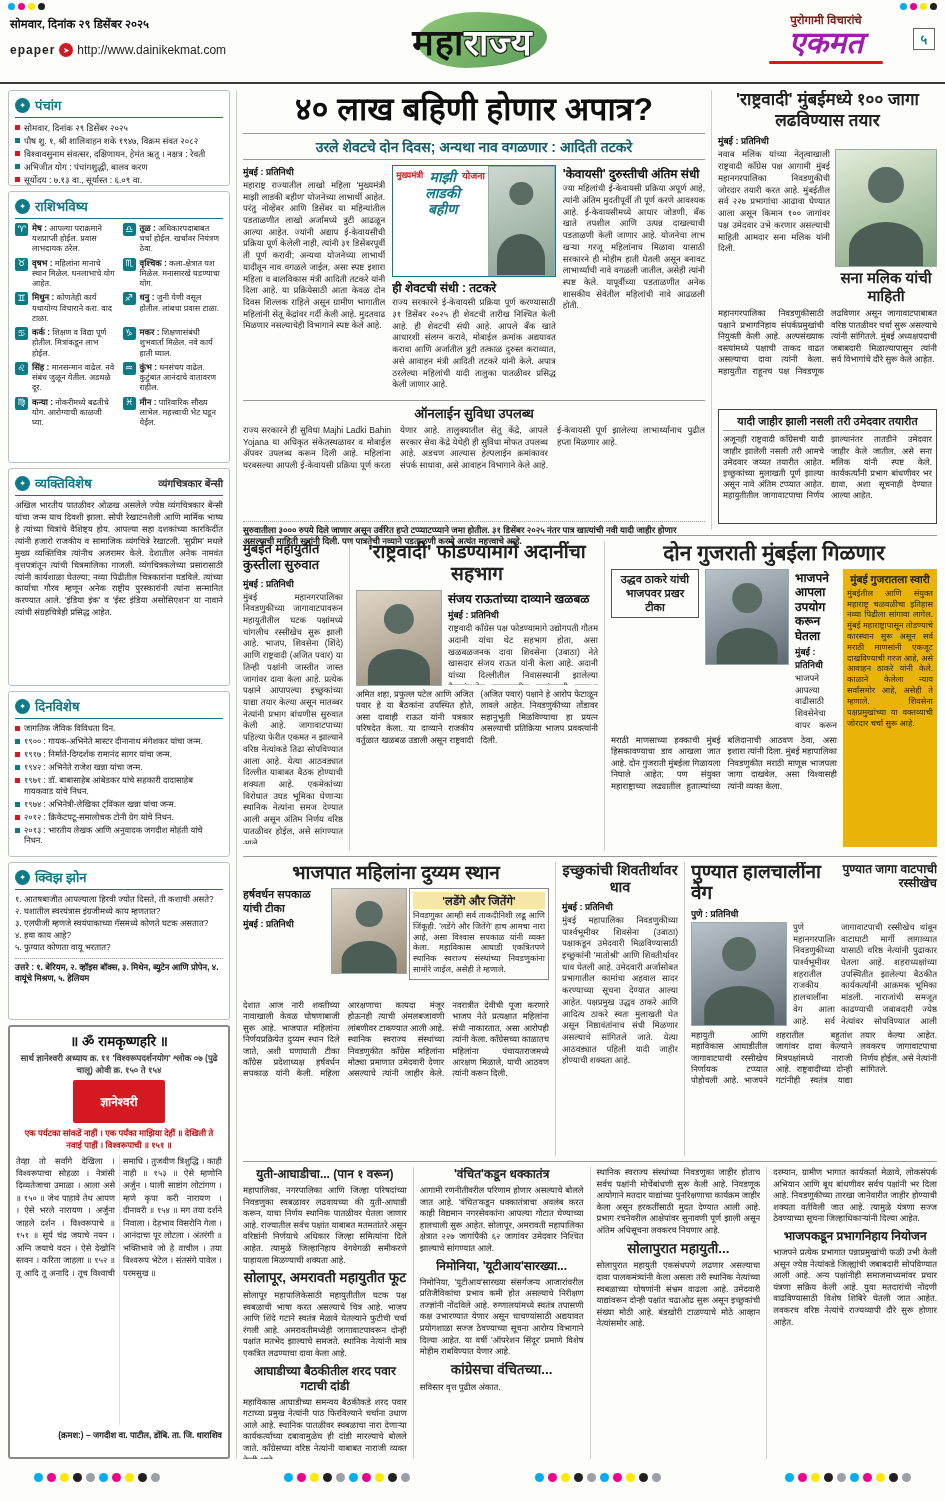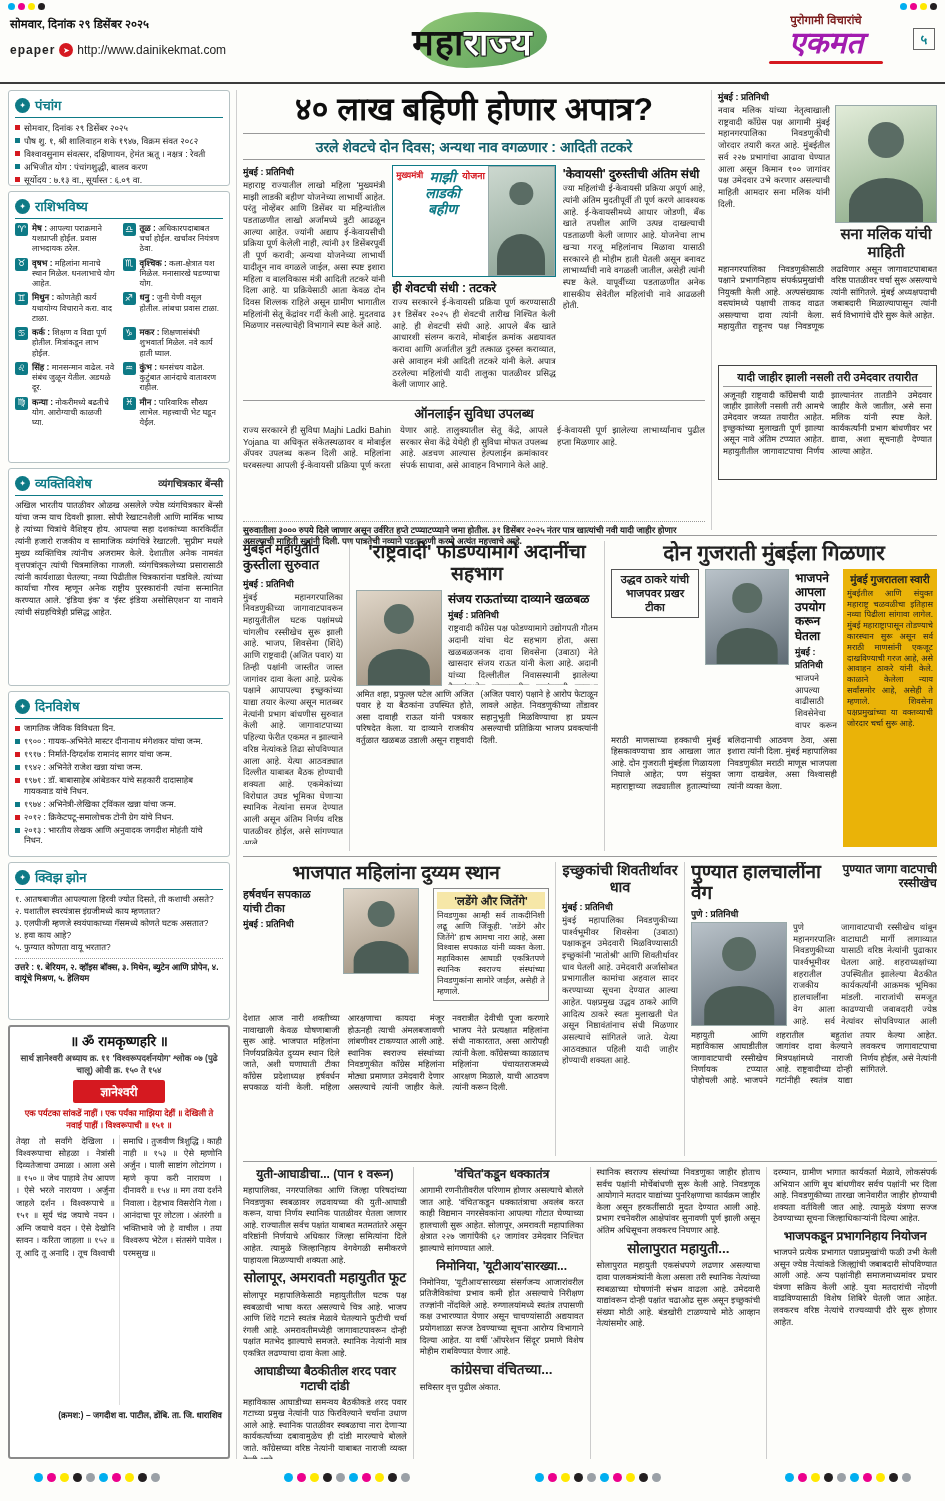--- a/index.html
+++ b/index.html
@@ -54,21 +54,21 @@
         display:flex;align-items:center;justify-content:center}
   .rtext b{font-size:8.4px}
   .vyakti-body{font-size:8.4px;line-height:1.42;text-align:justify}
   .din-item{display:flex;gap:4px;font-size:8.3px;line-height:1.32;margin-bottom:2px}
   .dsq{width:5px;height:5px;background:#0e7a86;margin-top:3px;flex:none}
   .din-item:nth-child(odd) .dsq{background:#d51920}
   .quiz-q{font-size:8.4px;line-height:1.42}
   .quiz-ans{font-size:8.4px;font-weight:bold;margin-top:4px;border-top:1px dotted #999;padding-top:3px;line-height:1.35}
   .dev-title{text-align:center;font-weight:bold;font-size:13.5px;color:#111}
   .dev-intro{font-size:8.6px;text-align:center;color:#444;margin:3px 2px;font-weight:bold;line-height:1.35}
-  .dev-badge{background:#d51920;color:#fff;font-weight:bold;text-align:center;font-size:12px;padding:3px 4px;
+  .dev-badge{background:#d51920;color:#fff;font-weight:bold;text-align:center;font-size:12px;padding:13px 4px;
              margin:4px auto;width:92px;border-radius:2px}
   .dev-red{color:#c31212;font-size:8.4px;line-height:1.45;text-align:center;font-weight:bold;margin:3px 0}
   .dev-body{font-size:8.3px;line-height:1.5;column-count:2;column-gap:8px;column-rule:1px solid #ddd;
             text-align:justify;height:270px;overflow:hidden;margin-top:2px}
   .dev-footer{font-size:8.4px;font-weight:bold;text-align:right;margin-top:4px}
   
   .byline{font-weight:bold;font-size:9px;margin-bottom:2px;color:#111}
   .bodytxt{font-size:8.5px;line-height:1.38;text-align:justify;overflow:hidden}
   .photo{background:linear-gradient(160deg,#ccd8cf,#8ba294);position:relative;overflow:hidden;border:1px solid #9aa}
   .photo::before{content:"";position:absolute;left:50%;top:14%;width:36%;aspect-ratio:1/1;
@@ -127,21 +127,21 @@
   .kickerbox{width:88px;flex:none;border:1px solid #555;padding:3px;font-weight:bold;font-size:11px;
              text-align:center;line-height:1.25;height:fit-content}
   .r2c-photo{width:84px;height:96px;flex:none}
   .r2c-body{font-size:8.4px;line-height:1.36;column-count:2;column-gap:7px;text-align:justify;height:158px;overflow:hidden}
   .graybox{width:94px;flex:none;background:#eab308;padding:4px;font-size:8.2px;line-height:1.32;text-align:justify;overflow:hidden}
   .graybox-title{font-weight:bold;font-size:10.5px;text-align:center;margin-bottom:3px;line-height:1.2}
   
   .row3{display:flex;gap:6px;border-top:1px solid #999;margin-top:5px;padding-top:5px;height:300px}
   .r3a{width:306px;flex:none;overflow:hidden}
   .r3a-head{font-size:19px;font-weight:900;text-align:center;line-height:1.15;margin-bottom:4px}
-  .r3a-top{display:flex;gap:14px;margin-bottom:12px}
+  .r3a-top{display:flex;gap:2px;margin-bottom:20px}
   .r3a-sub{width:86px;flex:none}
   .r3a-subtitle{font-weight:bold;font-size:11px;line-height:1.25;margin-bottom:2px}
   .r3a-photo{width:76px;height:86px;flex:none}
   .quote{flex:1;border:1px solid #888;padding:3px;overflow:hidden}
   .quote-title{font-weight:bold;font-size:11.5px;text-align:center;background:#f6e7a8;padding:1px 2px;margin-bottom:2px}
   .quote-body{font-size:8.2px;line-height:1.32;text-align:justify}
   .r3a-body{font-size:8.4px;line-height:1.36;column-count:3;column-gap:8px;text-align:justify;height:160px;overflow:hidden}
   .r3b{width:130px;flex:none;border-left:1px solid #ccc;border-right:1px solid #ccc;padding:0 6px;overflow:hidden}
   .r3b-head{font-size:14.5px;font-weight:900;text-align:center;line-height:1.2;margin-bottom:3px}
   .r3c{flex:1;min-width:0;overflow:hidden}
@@ -396,20 +396,21 @@
             </div>
           </div>
           <div class="online">
             <div class="online-title">ऑनलाईन सुविधा उपलब्ध</div>
             <div class="online-body">राज्य सरकारने ही सुविधा Majhi Ladki Bahin Yojana या अधिकृत संकेतस्थळावर व मोबाईल ॲपवर उपलब्ध करून दिली आहे. महिलांना घरबसल्या आपली ई-केवायसी प्रक्रिया पूर्ण करता येणार आहे. तालुक्यातील सेतू केंद्रे, आपले सरकार सेवा केंद्रे येथेही ही सुविधा मोफत उपलब्ध आहे. अडचण आल्यास हेल्पलाईन क्रमांकावर संपर्क साधावा, असे आवाहन विभागाने केले आहे. ई-केवायसी पूर्ण झालेल्या लाभार्थ्यांनाच पुढील हप्ता मिळणार आहे.</div>
             <div class="online-stats">सुरुवातीला ३००० रुपये दिले जाणार असून उर्वरित हप्ते टप्प्याटप्प्याने जमा होतील. ३१ डिसेंबर २०२५ नंतर पात्र खात्यांची नवी यादी जाहीर होणार असल्याची माहिती सूत्रांनी दिली. पण पात्रतेची नव्याने पडताळणी करणे अत्यंत महत्त्वाचे आहे.</div>
           </div>
         </section>
 
         <section class="ncp">
+          <h2 class="ncp-head">'राष्ट्रवादी' मुंबईमध्ये १०० जागा लढविण्यास तयार</h2>
           <div class="byline">मुंबई : प्रतिनिधी</div>
           <div class="ncp-top">
             <div class="ncp-text bodytxt" style="height:140px">नवाब मलिक यांच्या नेतृत्वाखाली राष्ट्रवादी काँग्रेस पक्ष आगामी मुंबई महानगरपालिका निवडणुकीची जोरदार तयारी करत आहे. मुंबईतील सर्व २२७ प्रभागांचा आढावा घेण्यात आला असून किमान १०० जागांवर पक्ष उमेदवार उभे करणार असल्याची माहिती आमदार सना मलिक यांनी दिली.</div>
             <div class="ncp-photocol">
               <div class="ncp-photo photo tint-green"></div>
               <div class="ncp-caption">सना मलिक यांची माहिती</div>
             </div>
           </div>
           <div class="ncp-mid">महानगरपालिका निवडणुकीसाठी पक्षाने प्रभागनिहाय संपर्कप्रमुखांची नियुक्ती केली आहे. अल्पसंख्याक वस्त्यांमध्ये पक्षाची ताकद वाढत असल्याचा दावा त्यांनी केला. महायुतीत राहूनच पक्ष निवडणूक लढविणार असून जागावाटपाबाबत वरिष्ठ पातळीवर चर्चा सुरू असल्याचे त्यांनी सांगितले. मुंबई अध्यक्षपदाची जबाबदारी मिळाल्यापासून त्यांनी सर्व विभागांचे दौरे सुरू केले आहेत.</div>
           <div class="ncp-box">

